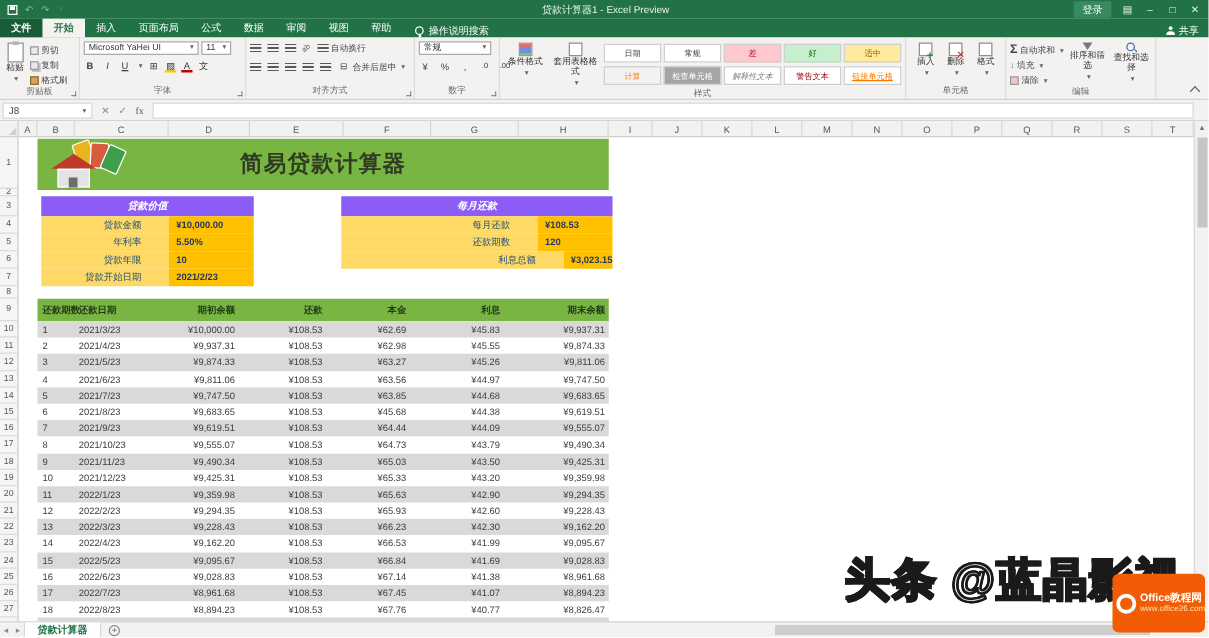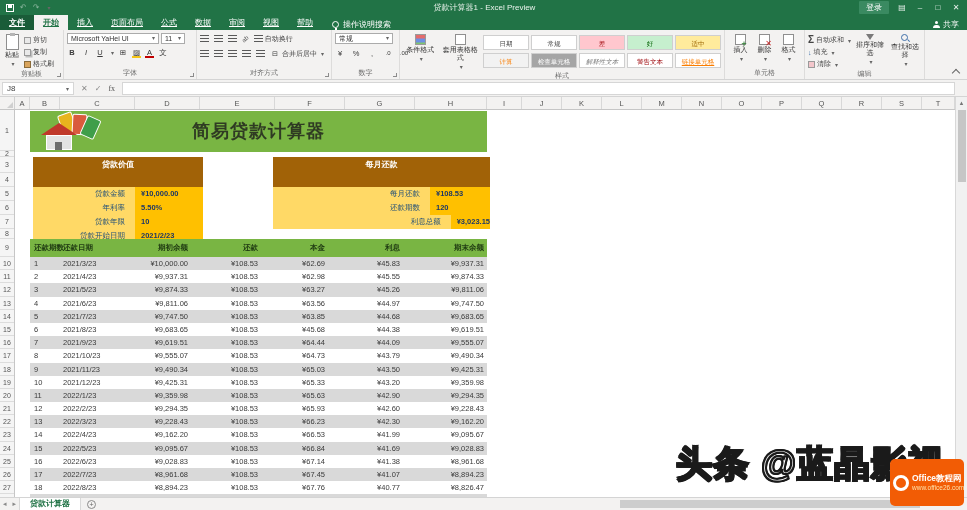--- a/index.html
+++ b/index.html
@@ -16,21 +16,21 @@
   .qat .dim { opacity:.45; }
   .tb-title { flex:1; text-align:center; font-size:8px; color:#eaf3ec; }
   .tb-right { display:flex; align-items:center; gap:8px; padding-right:6px; }
   .signin { background:#3a8a61; padding:1px 7px; border-radius:1px; }
   .winbtn { width:10px; text-align:center; opacity:.9; }
 
   
   .tabrow { position:absolute; left:0; top:15px; width:967px; height:15px; background:#217346;
     display:flex; align-items:flex-end; color:#fff; font-size:8px; }
   .rtabs { display:flex; height:15px; align-items:stretch; }
-  .rtab { padding:0 9px 1px; display:flex; align-items:center;text-decoration:underline; }
+  .rtab { padding:0 9px 1px; display:flex; align-items:center; }
   .rtab.file { background:#1a5c38; font-weight:bold; }
   .rtab.active { background:#f3f2f1; color:#217346; font-weight:bold; }
   .tellme { display:flex; align-items:center; gap:4px; margin-left:10px; }
   .bulb { width:7px; height:7px; border:1px solid #fff; border-radius:50%; position:relative; }
   .bulb::after { content:""; position:absolute; left:2px; top:6px; width:2px; height:2px; background:#fff; }
   .share { margin-left:auto; display:flex; align-items:center; gap:3px; padding-right:8px; }
   .person { width:7px; height:7px; position:relative; }
   .person::before { content:""; position:absolute; left:2px; top:0; width:3px; height:3px; border-radius:50%; background:#fff; }
   .person::after { content:""; position:absolute; left:0; top:3.5px; width:7px; height:3.5px; border-radius:3px 3px 0 0; background:#fff; }
 
@@ -110,24 +110,24 @@
   .card.y { left:18px; top:0; background:#e8b51e; transform:rotate(-20deg); }
   .card.r { left:30px; top:1px; background:#d95b3d; transform:rotate(3deg); }
   .card.g { left:41px; top:4px; background:#3f9e49; transform:rotate(24deg); }
   .house { position:absolute; left:2px; top:10px; width:30px; height:26px; }
   .roof { position:absolute; left:-3px; top:0; width:0; height:0;
     border-left:18px solid transparent; border-right:18px solid transparent; border-bottom:12px solid #c0392b; }
   .hbody { position:absolute; left:2px; top:12px; width:26px; height:15px; background:#e3e3e3; border:1px solid #fff; }
   .door { position:absolute; left:11px; top:19px; width:7px; height:8px; background:#6d6d6d; }
 
   .lbox { position:absolute; font-size:7.5px; }
-  .lbox-hdr { background:#a16207; color:#fff; font-weight:bold; font-size:8px; text-align:center;
-    height:30px; line-height:16px; }
+  .lbox-hdr { background:#8b5cf6; color:#fff; font-weight:bold; font-size:8px; text-align:center;
+    height:16px; line-height:16px;font-style:italic; }
   .lrow { display:flex; height:14px; line-height:14px; }
-  .lrow .lab { background:#ffd966; color:#1f4e79; text-align:right; padding-right:10px; }
+  .lrow .lab { background:#ffd966; color:#1f4e79; text-align:right; padding-right:22px; }
   .lrow .val { background:#ffc000; color:#1f3864; font-weight:bold; padding-left:6px; flex:1; }
 
   .amtbl { position:absolute; left:15px; top:129px; width:457px; }
   .amr { display:grid; grid-template-columns:30px 75px 65px 75px 70px 70px 72px;
     height:13.2px; line-height:13.2px; font-size:7.5px; color:#3a3a3a; white-space:nowrap; }
   .amr.hdr { height:18px; line-height:18px; background:#79b543; color:#1f3a12; font-weight:bold; }
   .amr.alt { background:#d9d9d9; }
   .amr span { overflow:visible; }
   .c1 { padding-left:4px; } .c2 { padding-left:3px; }
   .c3 { text-align:right; padding-right:12px; }

